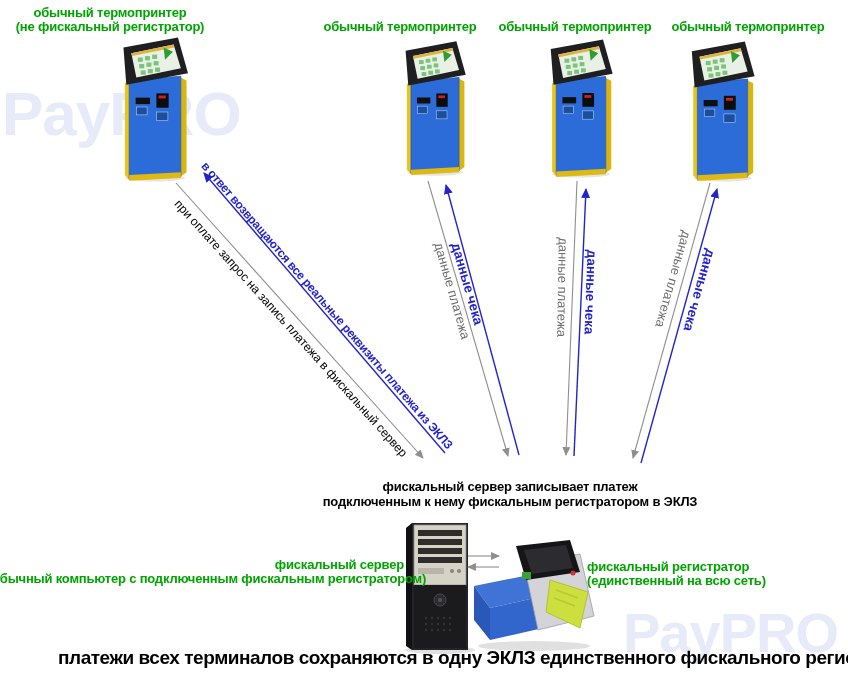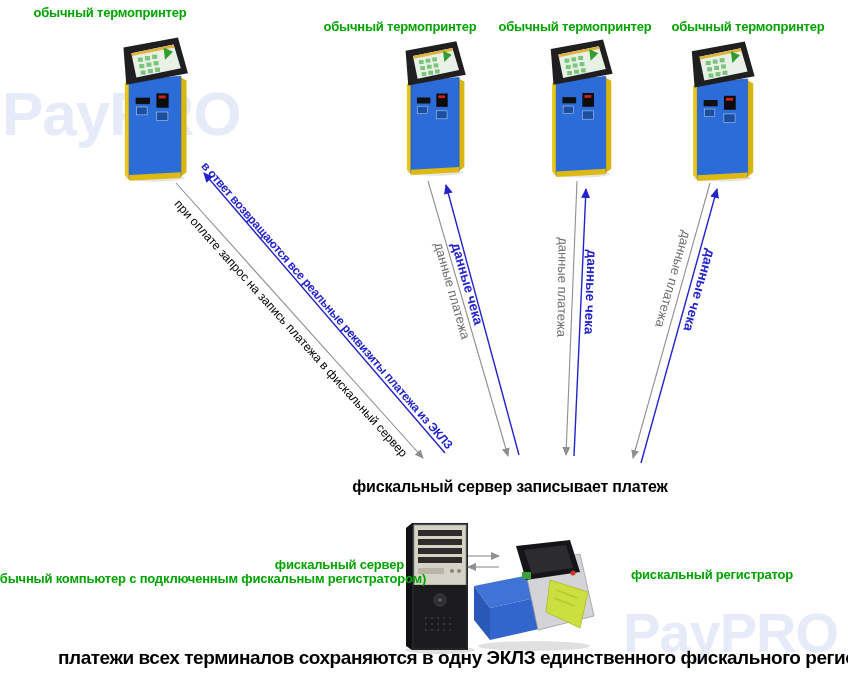--- a/index.html
+++ b/index.html
@@ -14,23 +14,23 @@
   .wm1{left:2px;top:78px;font-size:62px;}
   .wm2{left:623px;top:600px;font-size:56px;}
   svg.scene{position:absolute;left:0;top:0;z-index:1;}
   svg.overlay{position:absolute;left:0;top:0;z-index:3;}
   .glabel{
     position:absolute;z-index:4;color:var(--green,#00a400);
     font-weight:bold;font-size:13px;line-height:13.5px;letter-spacing:-0.2px;
     text-align:center;white-space:nowrap;
   }
   .glabel.right-align{text-align:right;}
-  .glabel.left-align{text-align:center;margin-top:8px;}
+  .glabel.left-align{text-align:left;}
   .note{
-    position:absolute;z-index:4;color:#000;font-weight:bold;font-size:16px;
+    position:absolute;z-index:4;color:#000;font-weight:bold;font-size:13px;
     line-height:14.5px;text-align:center;letter-spacing:-0.2px;
   }
   .footer{
     position:absolute;z-index:4;color:#000;font-weight:bold;font-size:19px;
     line-height:14px;text-align:center;letter-spacing:-0.45px;white-space:nowrap;
   }
   .arrow-text{font-family:"Liberation Sans", sans-serif;}
   .arrow-text.gray{fill:var(--gray_text,#6e6e6e);font-size:13px;}
   .arrow-text.blue{fill:var(--blue,#2323cc);font-size:13.5px;font-weight:bold;}
   .arrow-text.long-black{fill:#000;font-size:12.2px;}
@@ -162,34 +162,37 @@
 
     <text class="arrow-text gray" x="558" y="287" text-anchor="middle" transform="rotate(91 558 287)">данные платежа</text>
     <text class="arrow-text blue" x="586" y="292" text-anchor="middle" transform="rotate(92 586 292)">данные чека</text>
 
     <text class="arrow-text gray" x="669" y="278" text-anchor="middle" transform="rotate(106 669 278)">данные платежа</text>
     <text class="arrow-text blue" x="695" y="289" text-anchor="middle" transform="rotate(106 695 289)">данные чека</text>
   </svg>
 
   <div class="glabel" style="left:10px;top:6px;width:200px;">
     <div>обычный термопринтер</div>
+    <div>(не фискальный регистратор)</div>
   </div>
   <div class="glabel" style="left:300px;top:20px;width:200px;">обычный термопринтер</div>
   <div class="glabel" style="left:475px;top:20px;width:200px;">обычный термопринтер</div>
   <div class="glabel" style="left:648px;top:20px;width:200px;">обычный термопринтер</div>
 
   <div class="note" style="left:180px;top:480px;width:660px;">
     <div>фискальный сервер записывает платеж</div>
+    <div>подключенным к нему фискальным регистратором в ЭКЛЗ</div>
   </div>
 
   <div class="glabel right-align" style="left:-12px;top:558px;width:416px;">
     <div>фискальный сервер</div>
     <div>(обычный компьютер с подключенным фискальным регистратором)</div>
   </div>
   <div class="glabel left-align" style="left:587px;top:560px;width:250px;">
     <div>фискальный регистратор</div>
+    <div>(единственный на всю сеть)</div>
   </div>
 
   <div class="footer" style="left:58px;top:651px;width:790px;">
     <div>платежи всех терминалов сохраняются в одну ЭКЛЗ единственного фискального регистратора на всю сеть терминалов</div>
   </div>
 
 </div>
 
 </body></html>

